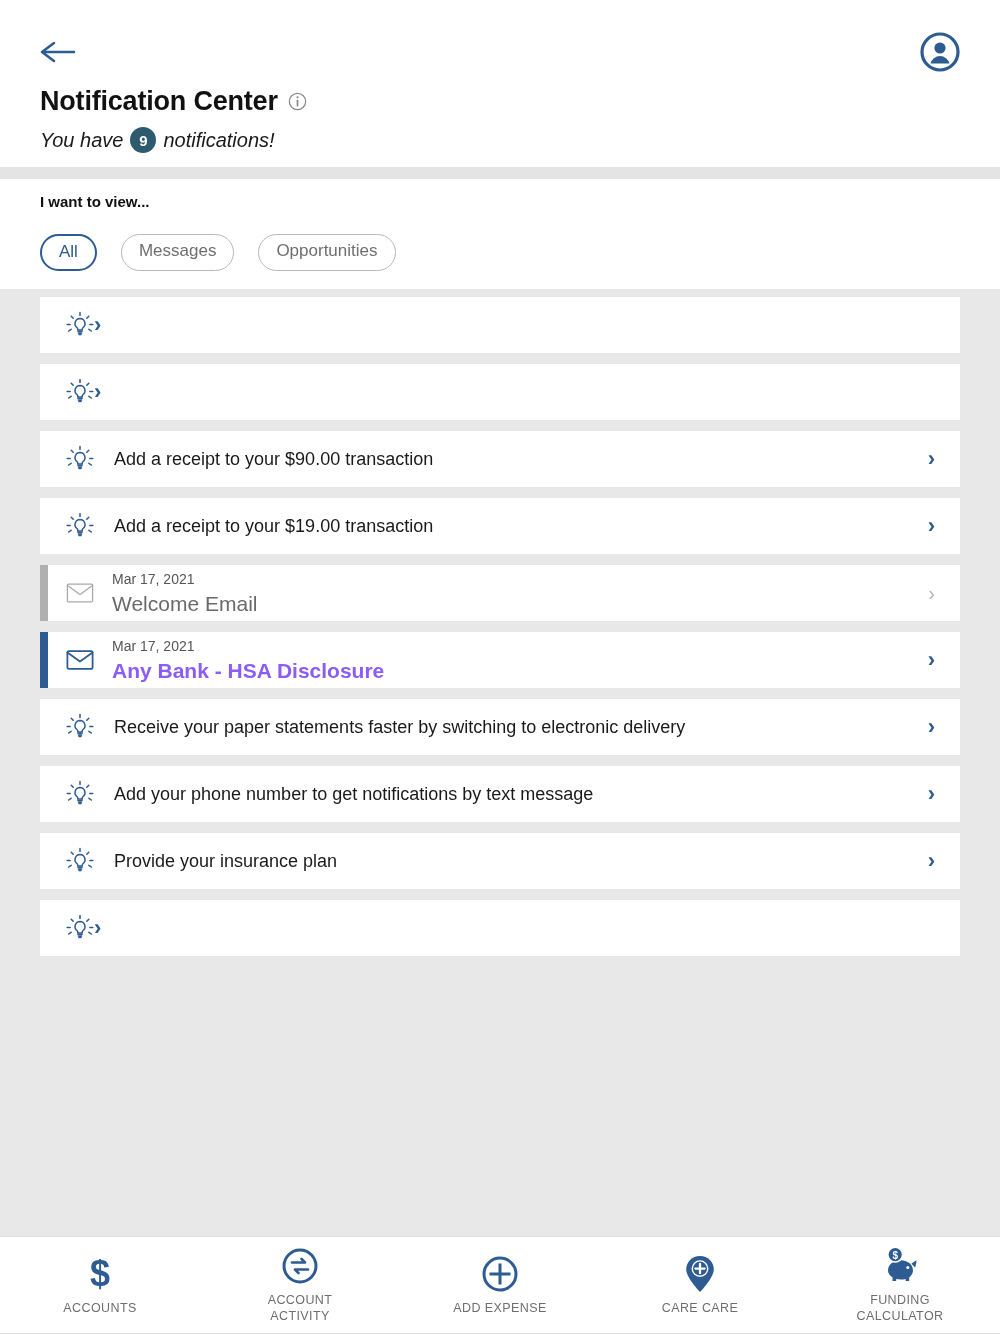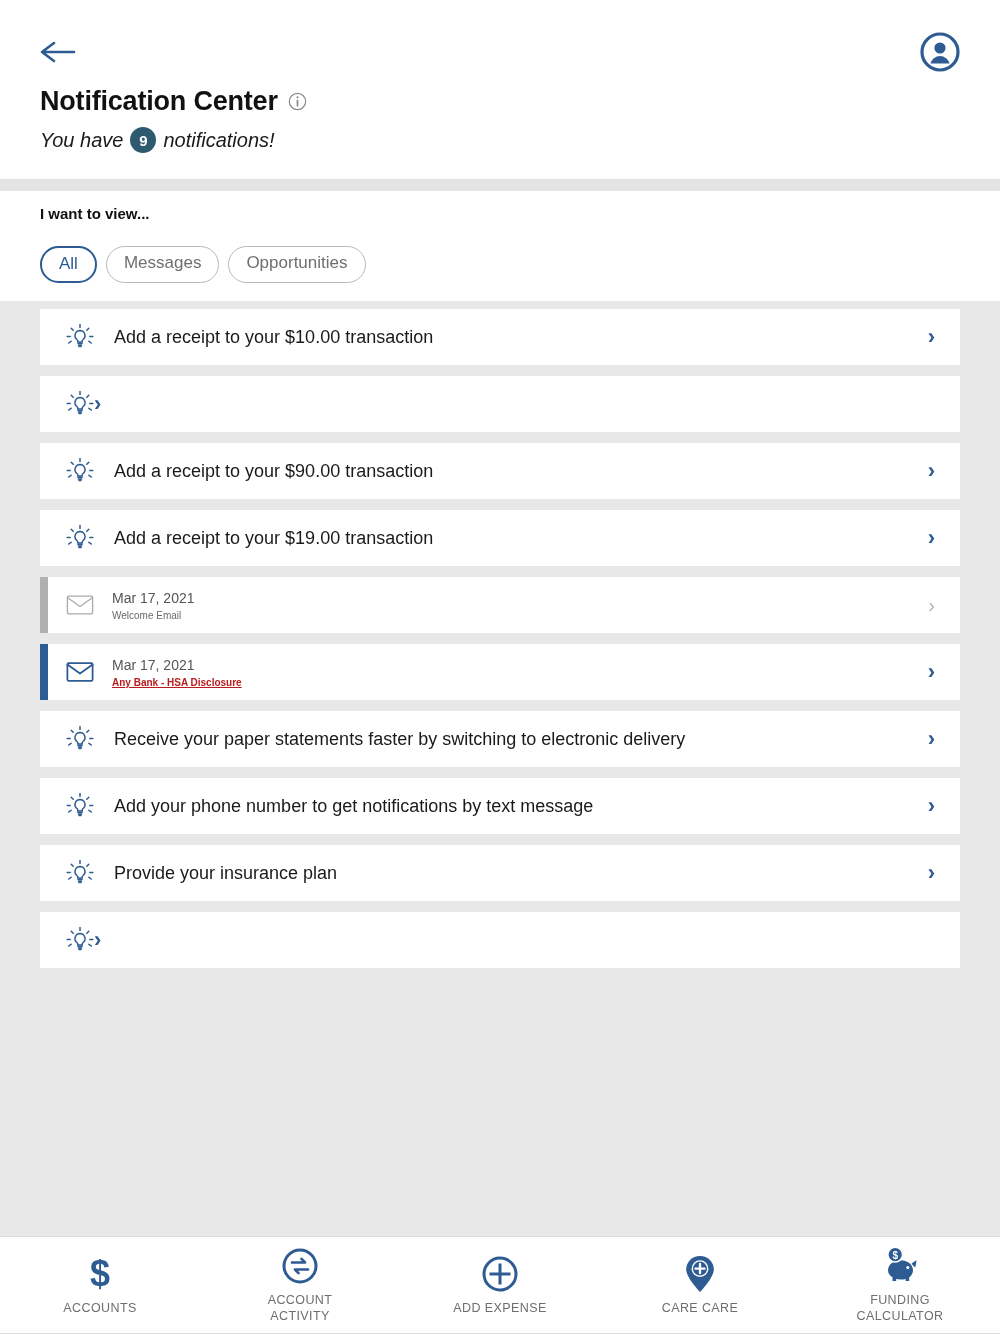--- a/index.html
+++ b/index.html
@@ -12,21 +12,21 @@
   .screen {
     position: relative;
     width: 1000px; height: 1334px;
     background: #e8e8e8;
     display: flex; flex-direction: column;
   }
 
   
   .header {
     background: #ffffff;
-    padding: 30px 40px 26px 40px;
+    padding: 30px 40px 14px 40px;
     position: relative;
     flex: 0 0 auto;
   }
   .header-top {
     display: flex; align-items: center; justify-content: space-between;
     height: 44px;
   }
   .back-btn {
     width: 46px; height: 34px;
     display: flex; align-items: center; justify-content: flex-start;
@@ -60,21 +60,21 @@
   
   .filters {
     background: #ffffff;
     padding: 14px 40px 18px 40px;
     flex: 0 0 auto;
   }
   .filters-label {
     font-size: 15px; font-weight: bold; color: #111;
     margin-bottom: 24px;
   }
-  .chips { display: flex; gap: 9px; }
+  .chips { display: flex; gap: 24px; }
   .chip {
     border-radius: 20px;
     padding: 6px 17px 7px 17px;
     font-size: 17px;
     border: 1.5px solid #b9b9b9;
     color: #6f6f6f;
     background: #fff;
     cursor: pointer;
     line-height: 1.2;
   }
@@ -106,22 +106,22 @@
   }
   .bulb-icon { width: 28px; height: 28px; flex: 0 0 28px; }
   .env-icon { width: 28px; height: 24px; flex: 0 0 28px; }
   .row-text {
     margin-left: 20px;
     font-size: 18px; color: #1a1a1a;
     flex: 1 1 auto;
   }
   .msg-text { margin-left: 18px; flex: 1 1 auto; line-height: 1.3; }
   .msg-date { font-size: 14px; color: #555; display: block; }
-  .msg-title { font-size: 10px; display: block; margin-top: 2px; }
-  .msg-title.unread { font-weight: bold; color: #b91c1c; text-decoration: underline; }
+  .msg-title { font-size: 21px; display: block; margin-top: 2px; }
+  .msg-title.unread { font-weight: bold; color: #8b5cf6; }
   .msg-title.read { color: #6a6a6a; }
   .chev {
     font-size: 22px; color: #2d5b92;
     padding-right: 25px; font-weight: 600;
     line-height: 1;
   }
   .chev.muted { color: #b4b4b4; font-weight: 400; font-size: 20px; }
 
   
   .bottom-nav {
@@ -193,21 +193,20 @@
     </div>
   </div>
 
   <div class="list-area" id="list">
       <div class="row opp">
         <svg class="bulb-icon" viewBox="0 0 28 28">
     <path d="M14 7.6 a5 5 0 0 1 3.1 8.9 c-0.6 0.5 -0.9 1.1 -0.9 1.8 l0 0.6 l-4.4 0 l0 -0.6 c0 -0.7 -0.3 -1.3 -0.9 -1.8 A5 5 0 0 1 14 7.6 Z" fill="none" stroke="#2d5b92" stroke-width="1.5"></path>
     <path d="M11.9 20.4 h4.2 M12.3 22 h3.4 M12.9 23.5 h2.2" stroke="#2d5b92" stroke-width="1.3" stroke-linecap="round"></path>
     <path d="M14 1.6 V4.4 M5.2 5.3 L7.2 7.3 M22.8 5.3 L20.8 7.3 M1.2 13.6 H4.2 M23.8 13.6 H26.8 M2.7 20 L5.1 18.3 M25.3 20 L22.9 18.3" stroke="#2d5b92" stroke-width="1.5" stroke-linecap="round"></path>
   </svg>
-        <div class="row-text">Add a receipt to your $10.00 transaction</div>
         <div class="chev">›</div>
       </div>
       <div class="row opp">
         <svg class="bulb-icon" viewBox="0 0 28 28">
     <path d="M14 7.6 a5 5 0 0 1 3.1 8.9 c-0.6 0.5 -0.9 1.1 -0.9 1.8 l0 0.6 l-4.4 0 l0 -0.6 c0 -0.7 -0.3 -1.3 -0.9 -1.8 A5 5 0 0 1 14 7.6 Z" fill="none" stroke="#2d5b92" stroke-width="1.5"></path>
     <path d="M11.9 20.4 h4.2 M12.3 22 h3.4 M12.9 23.5 h2.2" stroke="#2d5b92" stroke-width="1.3" stroke-linecap="round"></path>
     <path d="M14 1.6 V4.4 M5.2 5.3 L7.2 7.3 M22.8 5.3 L20.8 7.3 M1.2 13.6 H4.2 M23.8 13.6 H26.8 M2.7 20 L5.1 18.3 M25.3 20 L22.9 18.3" stroke="#2d5b92" stroke-width="1.5" stroke-linecap="round"></path>
   </svg>
         <div class="chev">›</div>
       </div>

